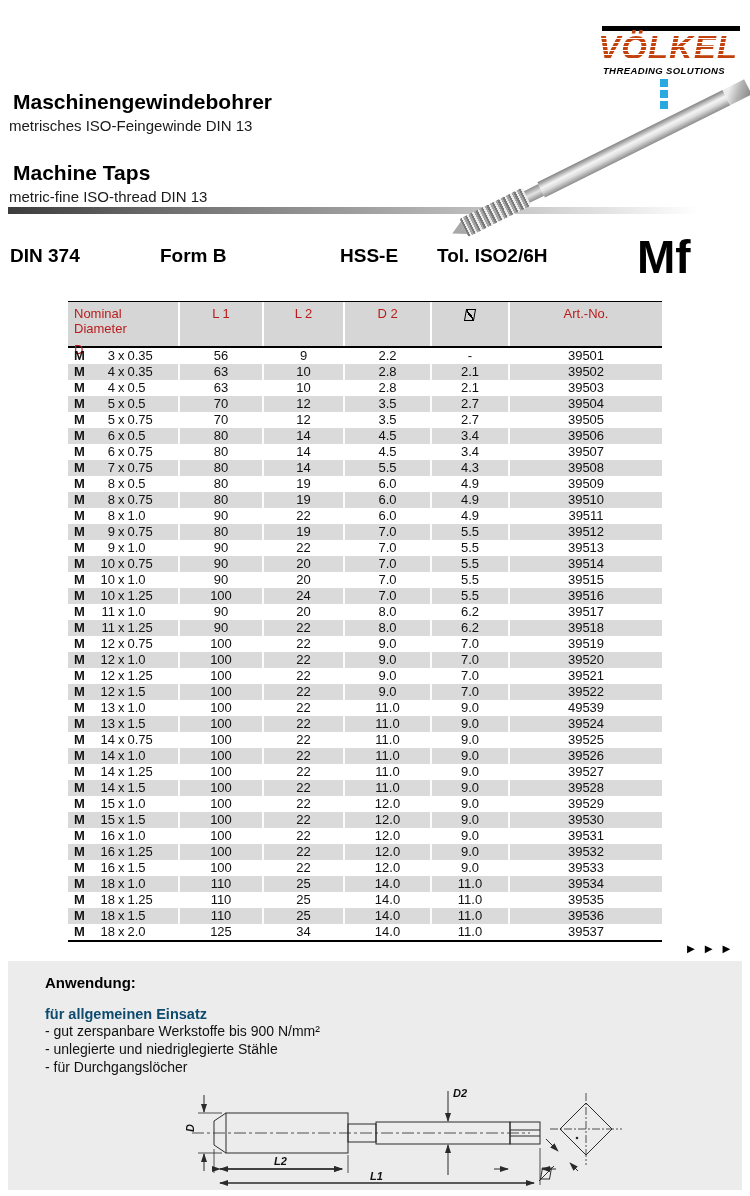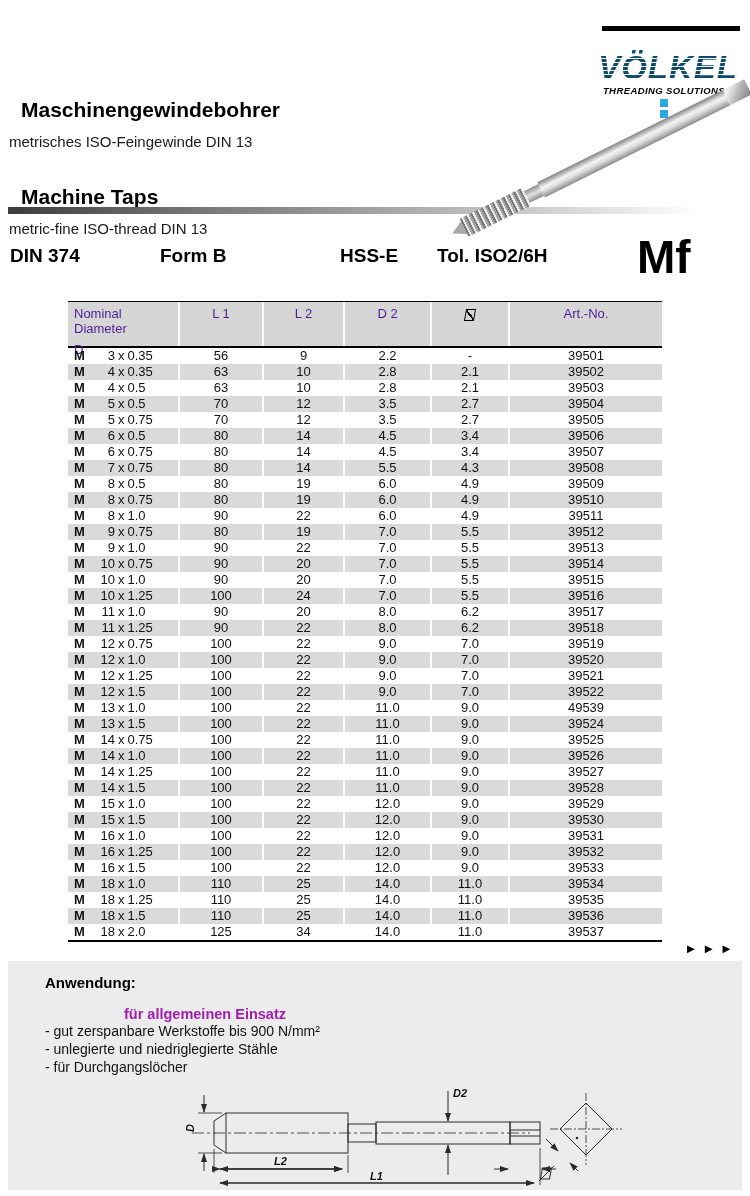--- a/index.html
+++ b/index.html
@@ -6,31 +6,31 @@
   .page {
     position:relative; width:750px; height:1196px; overflow:hidden;
     background:#fff; font-family:"Liberation Sans", sans-serif; color:#111;
   }
 
   
   .logo { position:absolute; top:26px; right:10px; width:152px; text-align:right; }
   .logo-bar { height:5px; background:#000; margin-left:14px; }
   .logo-name {
     position:relative; font-size:33px; font-weight:bold; font-style:italic;
-    letter-spacing:1px; line-height:1.0; color:#0c4a6e; display:inline-block; padding-right:2px;margin-top:20px;
+    letter-spacing:1px; line-height:1.0; color:#c2410c; display:inline-block; padding-right:2px;
   }
   .logo-name::after { content:""; position:absolute; inset:0;
     background:repeating-linear-gradient(180deg, transparent 0 3px, #fff 3px 4px); }
   .logo-tagline { display:flex; justify-content:flex-end; align-items:center; gap:3px;
     font-size:9.5px; font-weight:bold; font-style:italic; letter-spacing:0.4px; margin-top:1px; color:#000;flex-direction:column; }
   .logo-sq { width:8px; height:8px; display:inline-block; }
 
   
   .titles { position:absolute; left:9px; top:86px; }
-  .title-main { font-size:21px; font-weight:bold; line-height:1.1; margin:12px; color:#000; }
+  .title-main { font-size:21px; font-weight:bold; line-height:1.1; margin:4px; color:#000; }
   .title-sub { font-size:15px; line-height:1.2; margin:2px 0 0 0; color:#1a1a1a; }
   .title-gap { height:22px; }
 
   
   .divider { position:absolute; left:8px; top:207px; width:712px; height:7px;
     background:linear-gradient(90deg,#3c3c3c 0%,#6e6e6e 22%,#a0a0a0 50%,#cfcfcf 75%,rgba(235,235,235,0) 97%); }
   .tap { position:absolute; left:435px; top:150px; width:330px; height:20px;
     display:flex; align-items:center; transform:rotate(-26.5deg); z-index:2; }
   .tap-tip { width:0; height:0; border-top:7px solid transparent; border-bottom:7px solid transparent;
     border-right:13px solid #a8a8a8; }
@@ -44,21 +44,21 @@
 
   
   .specrow { position:absolute; left:8px; top:240px; width:734px; height:46px; }
   .spec { position:absolute; top:5px; font-size:19px; font-weight:bold; color:#000; white-space:nowrap; }
   .spec-din { left:2px; } .spec-form { left:152px; } .spec-mat { left:332px; } .spec-tol { left:429px; }
   .spec-mf { position:absolute; top:-10px; left:629px; font-size:46px; font-weight:bold; color:#000; }
 
   
   .dtable { position:absolute; left:68px; top:301px; width:594px; font-size:13px; }
   .thead { display:flex; background:#d6d6d6; border-top:1px solid #000; border-bottom:2px solid #000; height:44px; }
-  .hc { padding-top:4px; box-sizing:border-box; text-align:center; border-right:2px solid #fff; color:#4c1d95; }
+  .hc { padding-top:4px; box-sizing:border-box; text-align:center; border-right:2px solid #fff; color:#b91c1c; }
   .hc:last-child { border-right:none; }
   .hc0 { width:112px; text-align:left; padding-left:6px; }
   .hc1 { width:84px; } .hc2 { width:81px; } .hc3 { width:87px; } .hc4 { width:78px; } .hc5 { width:152px; }
   .hc0 .l2 { margin-top:6px; }
   .sqicon { display:inline-block; width:8px; height:10px; border:1.5px solid #000;
     transform:skewX(-10deg); margin-top:3px;
     background:linear-gradient(45deg,transparent 43%,#000 43% 57%,transparent 57%); }
   .tbody { border-bottom:2.5px solid #000; }
   .trow { display:flex; height:16px; line-height:16px; }
   .trow:nth-child(even) { background:#dadada; }
@@ -71,21 +71,21 @@
   .cx { padding:0 3px; }
 
   
   .next-arrows { position:absolute; top:941px; right:12px; font-size:13px; letter-spacing:5px; color:#000; }
 
   
   .panel { position:absolute; left:8px; top:961px; width:734px; height:229px; background:#ececec; }
   .app-col { position:absolute; top:13px; width:320px; }
   .app-de { left:37px; } .app-en { left:370px; }
   .app-heading { font-size:15px; font-weight:bold; color:#000; }
-  .app-use { font-size:14.5px; font-weight:bold; color:#a21caf; margin-top:15px;text-align:center; }
+  .app-use { font-size:14.5px; font-weight:bold; color:#0c4a6e; margin-top:15px; }
   .app-li { font-size:14px; line-height:18px; color:#111; }
   .app-li:first-of-type { margin-top:1px; }
 
   .drawing { position:absolute; left:170px; top:120px; }
   .drawing text { font-size:11px; font-style:italic; font-weight:bold; fill:#111;
     font-family:"Liberation Sans", sans-serif; }
 </style>
 </head>
 <body>
 

